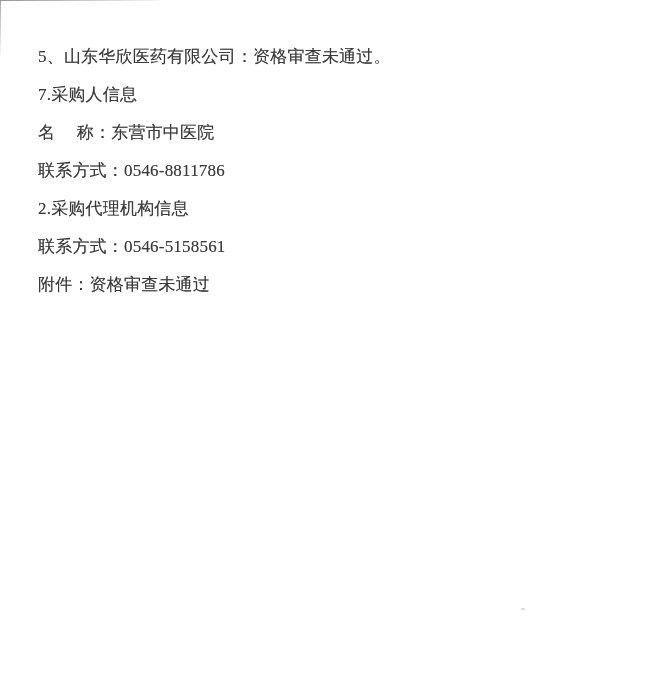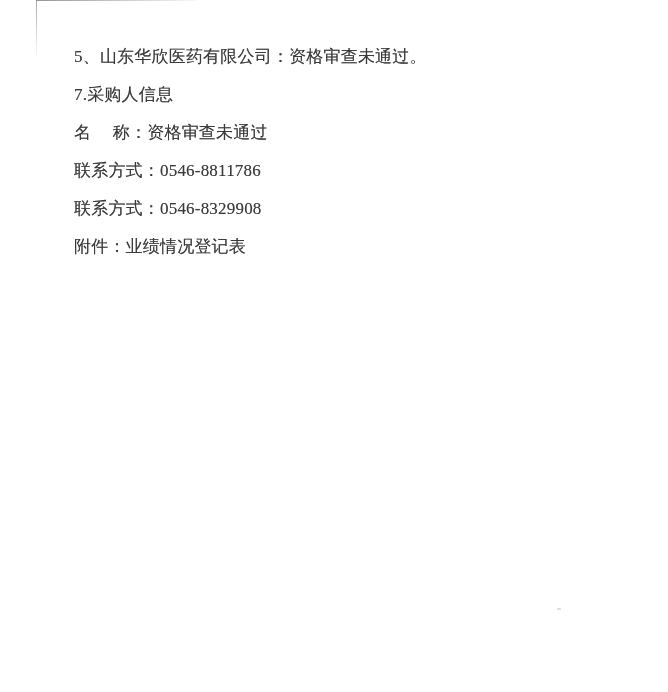--- a/index.html
+++ b/index.html
@@ -10,21 +10,20 @@
     width: 668px;
     height: 692px;
     background: #ffffff;
     overflow: hidden;
     position: relative;
   }
   .page {
     position: absolute;
     inset: 0;
     background: #ffffff;
-    margin-left: 36px;
   }
   .doc {
     position: absolute;
     left: 38px;
     top: 47px;
     right: 28px;
   }
   .doc p {
     margin: 0 0 18px 0;
     font-family: "Liberation Serif", "DejaVu Serif", serif;
@@ -62,21 +61,22 @@
 <div class="page">
 
   <div class="artifact-top-line"></div>
   <div class="artifact-left-line"></div>
   <div class="artifact-speck"></div>
 
   <div class="doc">
     <p>5、山东华欣医药有限公司：资格审查未通过。</p>
 
     <p>7.采购人信息</p>
-    <p>名　 称：资格审查未通过</p>
+    <p>名　 称：东营市中医院</p>
     <p>联系方式：0546-8811786</p>
 
-    <p>联系方式：0546-8329908</p>
+    <p>2.采购代理机构信息</p>
+    <p>联系方式：0546-5158561</p>
 
-    <p>附件：业绩情况登记表</p>
+    <p>附件：资格审查未通过</p>
   </div>
 
 </div>
 
 </body></html>

